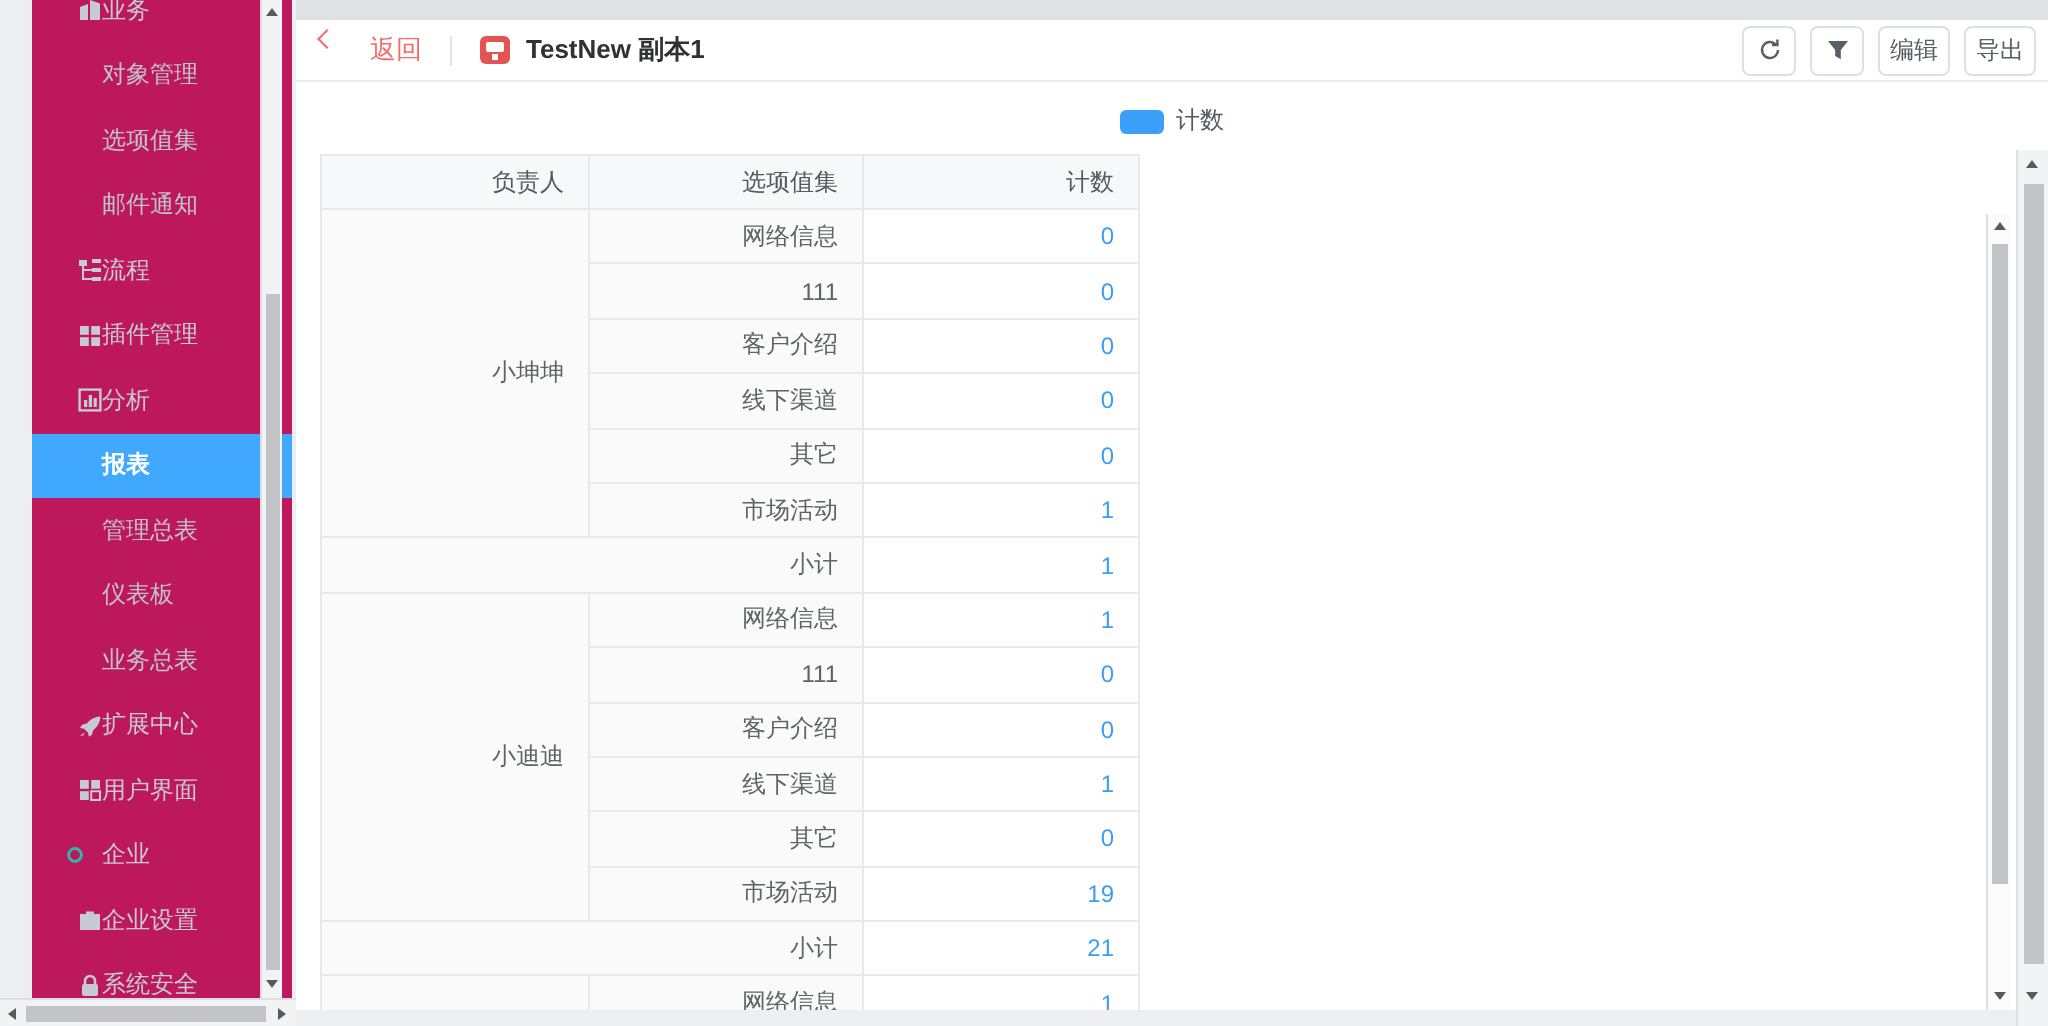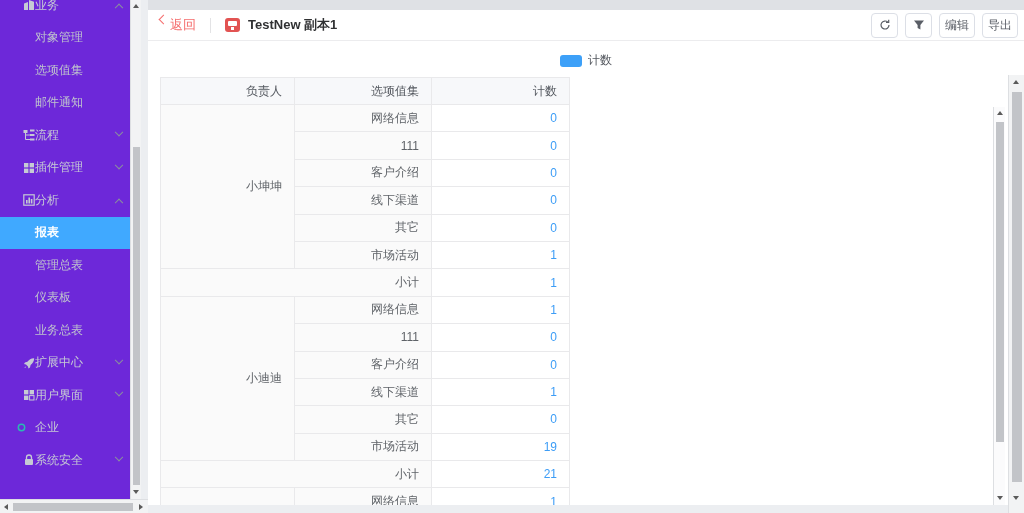--- a/index.html
+++ b/index.html
@@ -1,20 +1,20 @@
 <!DOCTYPE html>
 <html><head>
 <meta charset="utf-8">
 <style>
   *{box-sizing:border-box;margin:0;padding:0}
   html,body{width:1024px;height:513px;overflow:hidden}
   body{position:relative;background:#eceef1;font-family:"Liberation Sans","DejaVu Sans",sans-serif}
 
   
-  .sidebar{position:absolute;left:0;top:0;width:130px;height:499px;background:#6d28d9;overflow:hidden}
+  .sidebar{position:absolute;left:16px;top:0;width:130px;height:499px;background:#be185d;overflow:hidden}
   .sb-menu{margin-top:-11px}
   .sb-item{height:32.5px;display:flex;align-items:center;padding:0 8px 0 23px;
            color:#c6cad4;font-size:12px;cursor:pointer;white-space:nowrap}
   .sb-item.child{padding-left:35px;color:#bfc3cd}
   .sb-item.enterprise{padding-left:15px}
   .sb-item.selected{background:#40a9ff;color:#fff;font-weight:bold}
   .sb-icon{width:12px;height:12px;display:inline-flex;align-items:center;justify-content:center;flex:0 0 12px}
   .sb-item.enterprise .sb-icon{margin-right:8px}
   .sb-label{margin-left:0}
   .sb-item.parent .sb-label,.sb-item.enterprise .sb-label{margin-left:0}
@@ -30,21 +30,21 @@
   .arrow{position:absolute;width:0;height:0}
   .arrow.up{border-left:3.5px solid transparent;border-right:3.5px solid transparent;border-bottom:4px solid #5a5a5a}
   .arrow.down{border-left:3.5px solid transparent;border-right:3.5px solid transparent;border-top:4px solid #5a5a5a}
   .arrow.left{border-top:3.5px solid transparent;border-bottom:3.5px solid transparent;border-right:4px solid #5a5a5a}
   .arrow.right{border-top:3.5px solid transparent;border-bottom:3.5px solid transparent;border-left:4px solid #5a5a5a}
 
   
   .topstrip{position:absolute;left:148px;top:0;width:876px;height:10px;background:#dfe1e5}
   .panel{position:absolute;left:148px;top:10px;width:876px;height:495px;background:#fff;overflow:hidden}
   .toolbar{height:31px;display:flex;align-items:center;padding:0 6px 0 12px;border-bottom:1px solid #ececee}
-  .back{display:flex;align-items:flex-start;gap:3px;color:#f56c6c;font-size:13px;cursor:pointer;text-decoration:none}
+  .back{display:flex;align-items:flex-start;gap:18px;color:#f56c6c;font-size:13px;cursor:pointer;text-decoration:none}
   .back-chev{width:7px;height:7px;border:solid #f56c6c;border-width:0 0 1.4px 1.4px;transform:rotate(45deg);display:inline-block}
   .tdivider{width:1px;height:15px;background:#e3e3e5;margin:0 14px}
   .report-icon{width:15px;height:14px;background:#e25352;border-radius:3px;position:relative;margin-right:8px;flex:0 0 15px}
   .report-icon::after{content:"";position:absolute;left:3px;top:3px;width:9px;height:5px;background:#fff;border-radius:1px}
   .report-icon::before{content:"";position:absolute;left:6px;top:9px;width:3px;height:3px;background:#fff}
   .title{font-size:13px;font-weight:bold;color:#303133}
   .tb-btns{margin-left:auto;display:flex;gap:7px}
   .btn{height:25px;min-width:27px;padding:0 5px;border:1px solid #dcdfe6;border-radius:4px;background:#fff;
        font-size:12px;color:#5a5e66;display:flex;align-items:center;justify-content:center;cursor:pointer;
        font-family:"Liberation Sans","DejaVu Sans",sans-serif}
@@ -159,20 +159,29 @@
         <span class="sb-label">用户界面</span>
         <span class="chev down"></span>
       </div>
       <div class="sb-item enterprise">
         <span class="sb-icon">
           <svg width="9" height="9" viewBox="0 0 9 9">
             <circle cx="4.5" cy="4.5" r="3.2" fill="none" stroke="#2bb8b3" stroke-width="1.5"></circle>
           </svg>
         </span>
         <span class="sb-label">企业</span>
+      </div>
+      <div class="sb-item parent">
+        <span class="sb-icon">
+          <svg width="12" height="12" viewBox="0 0 12 12">
+            <path fill="#c6cad4" d="M4 3V1.8h4V3h3v8H1V3h3zm1-.2h2V3H5v-.2zM1 5.5h10v1H1z"></path>
+          </svg>
+        </span>
+        <span class="sb-label">企业设置</span>
+        <span class="chev down"></span>
       </div>
       <div class="sb-item parent">
         <span class="sb-icon">
           <svg width="12" height="12" viewBox="0 0 12 12">
             <path fill="none" stroke="#c6cad4" stroke-width="1.3" d="M3.5 5V3.5a2.5 2.5 0 0 1 5 0V5"></path>
             <rect x="2" y="5" width="8" height="6" rx="1" fill="#c6cad4"></rect>
           </svg>
         </span>
         <span class="sb-label">系统安全</span>
         <span class="chev down"></span>

